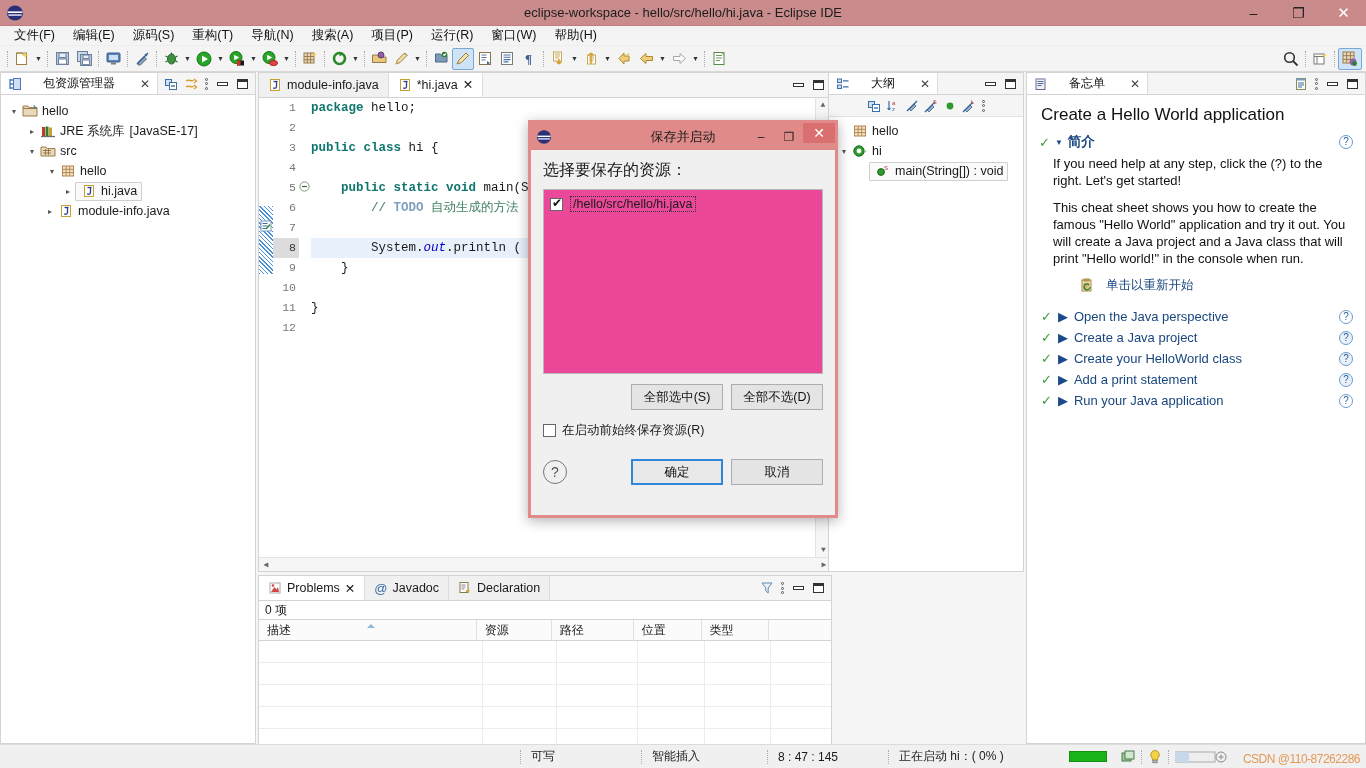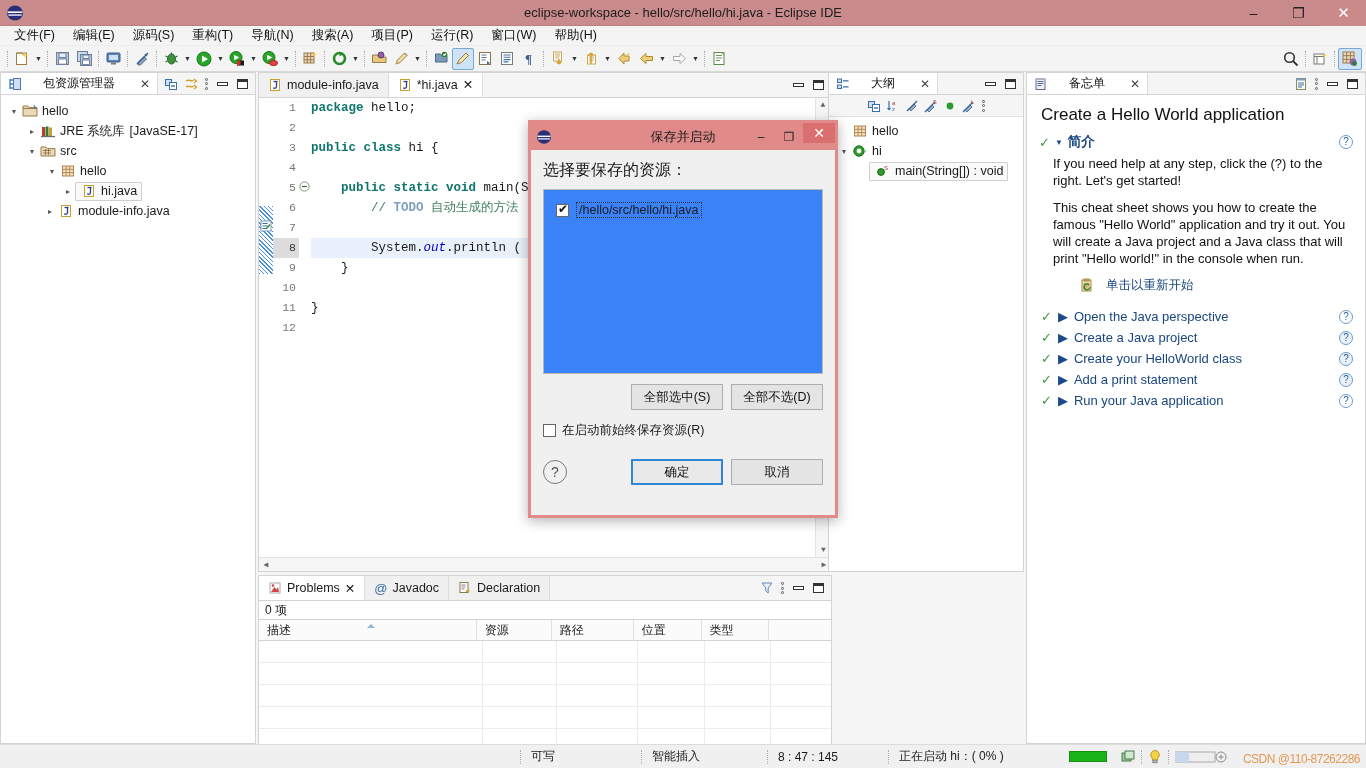--- a/index.html
+++ b/index.html
@@ -158,21 +158,21 @@
   .dlg { position:absolute; left:528px; top:120px; width:310px; height:398px;
          background:#f0f0f0; border:3px solid #e08a8a; box-shadow:0 3px 12px rgba(0,0,0,.3); }
   .dlg-title { height:27px; background:#e08a8a; display:flex; align-items:center; position:relative; }
   .dlg-title .t { position:absolute; left:0; right:0; text-align:center; font-size:13px; color:#1c1c1c; }
   .dlg-ico { width:16px; height:16px; margin-left:5px; z-index:1; }
   .dlg-wbtns { margin-left:auto; display:flex; height:27px; z-index:1; }
   .dlg-wb { width:28px; display:flex; align-items:center; justify-content:center; color:#222; font-size:12px; }
   .dlg-wb.cl { background:#d96f6f; color:#fff; font-size:14px; width:32px; }
   .dlg-body { padding:10px 12px 0 12px; }
   .dlg-lbl { font-size:16px; margin-bottom:8px; }
-  .dlg-list { height:185px; background:#3b82f6; border:1px solid #b8b8b8; padding:12px; }
+  .dlg-list { height:185px; background:#ec4899; border:1px solid #b8b8b8; padding:6px; }
   .dlg-listitem { display:flex; align-items:center; gap:7px; }
   .cb { width:13px; height:13px; border:1px solid #666; background:#fff; position:relative; flex:0 0 auto; }
   .cb.on::after { content:"✔"; position:absolute; left:1px; top:-3px; font-size:12px; color:#111; }
   .dotted { border:1px dotted #333; padding:0 2px; font-size:12.5px; }
   .dlg-btnrow { display:flex; gap:8px; justify-content:flex-end; margin-top:10px; }
   .btn { min-width:92px; height:26px; background:#e4e4e4; border:1px solid #adadad;
          font-size:12.5px; display:flex; align-items:center; justify-content:center; color:#111; }
   .btn.primary { border:2px solid #2f87d8; background:#e8e8e8; }
   .dlg-chk { display:flex; align-items:center; gap:6px; margin-top:12px; font-size:12.5px; }
   .dlg-foot { display:flex; align-items:center; margin-top:20px; gap:8px; }

